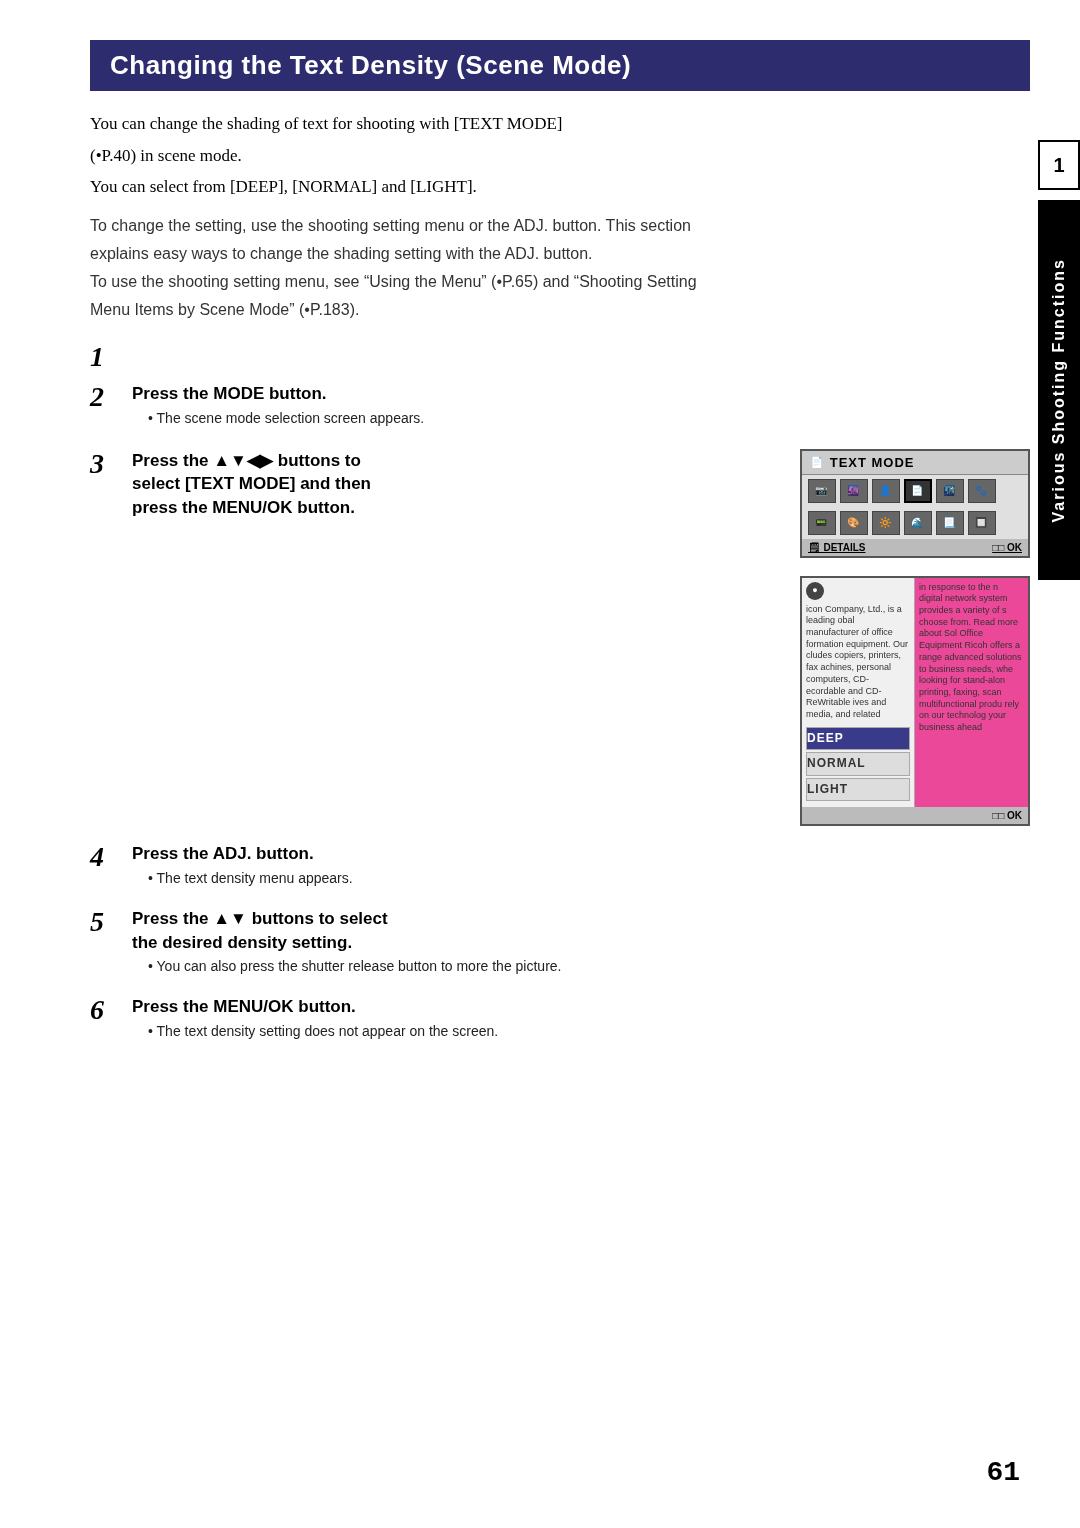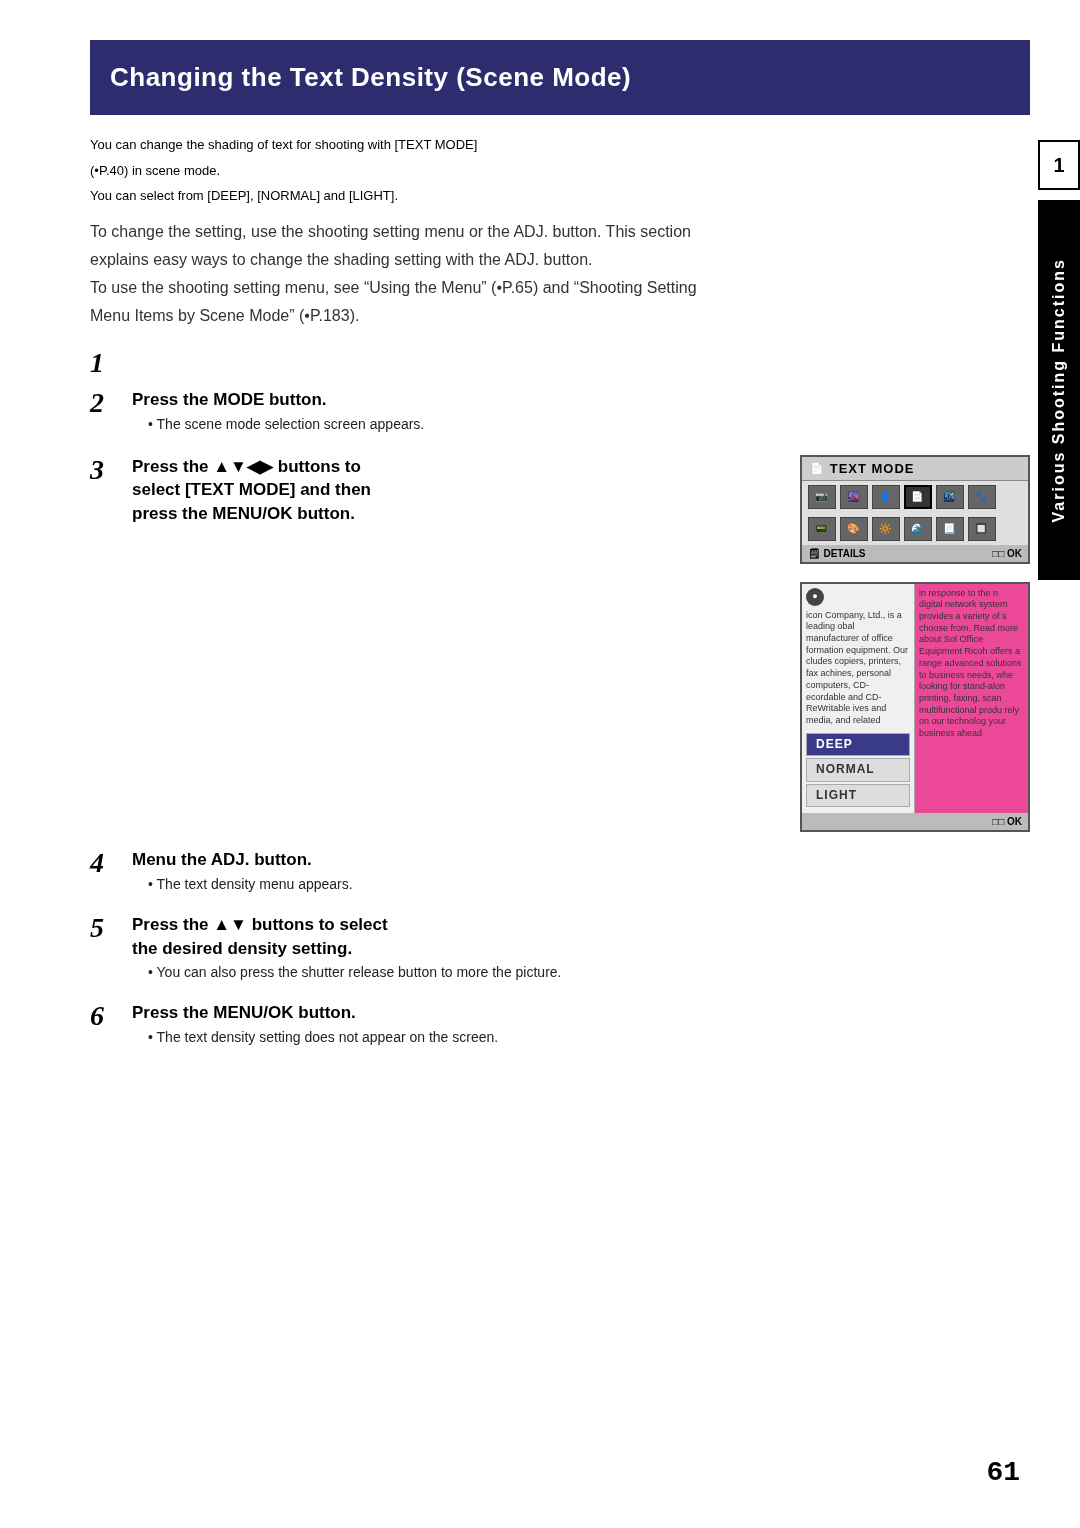--- a/index.html
+++ b/index.html
@@ -64,31 +64,32 @@
       align-items: center;
       justify-content: center;
       font-size: 20px;
       font-weight: bold;
     }
 
     
     .chapter-header {
       background: #2c2c6e;
       color: #fff;
-      padding: 22px 20px;
+      padding: 10px 20px;
       font-size: 26px;
       font-weight: bold;
       margin-bottom: 20px;
       letter-spacing: 0.5px;
     }
 
     .intro-text-large {
-      font-size: 13px;
+      font-size: 17px;
       line-height: 1.5;
       margin-bottom: 6px;
+      font-family: Liberation Serif, serif;
     }
 
     .intro-text-small {
       font-size: 16px;
       line-height: 1.5;
       margin-bottom: 4px;
       color: #333;
     }
 
     .section-divider {
@@ -197,20 +198,21 @@
       border: 2px solid #000;
     }
 
     .screen-footer {
       background: #bbb;
       padding: 3px 6px;
       display: flex;
       justify-content: space-between;
       font-size: 10px;
       font-weight: bold;
+      text-decoration: underline;
     }
 
     
     .density-screen {
       width: 230px;
       border: 2px solid #555;
       background: #f5f5f5;
       margin-top: 10px;
       font-size: 11px;
     }
@@ -232,21 +234,21 @@
     .density-right {
       width: 115px;
       font-size: 10px;
       color: #333;
       padding: 4px;
       line-height: 1.3;
       background: #ec4899;
     }
 
     .density-option {
-      padding: 3px 9px;
+      padding: 3px 0;
       font-size: 12px;
       font-weight: bold;
       margin: 2px 0;
       background: #ddd;
       border: 1px solid #aaa;
       letter-spacing: 1px;
     }
 
     .density-option.selected {
       background: #3a3a8a;
@@ -398,21 +400,21 @@
           <span>□□ OK</span>
         </div>
       </div>
 
     </div>
   </div>
 
   <div class="step">
     <div class="step-number">4</div>
     <div class="step-content">
-      <div class="step-title">Menu the ADJ. button.</div>
+      <div class="step-title">Press the ADJ. button.</div>
       <div class="step-sub">The text density menu appears.</div>
     </div>
   </div>
 
   <div style="height:8px;"></div>
 
   <div class="step">
     <div class="step-number">5</div>
     <div class="step-content">
       <div class="step-title">

